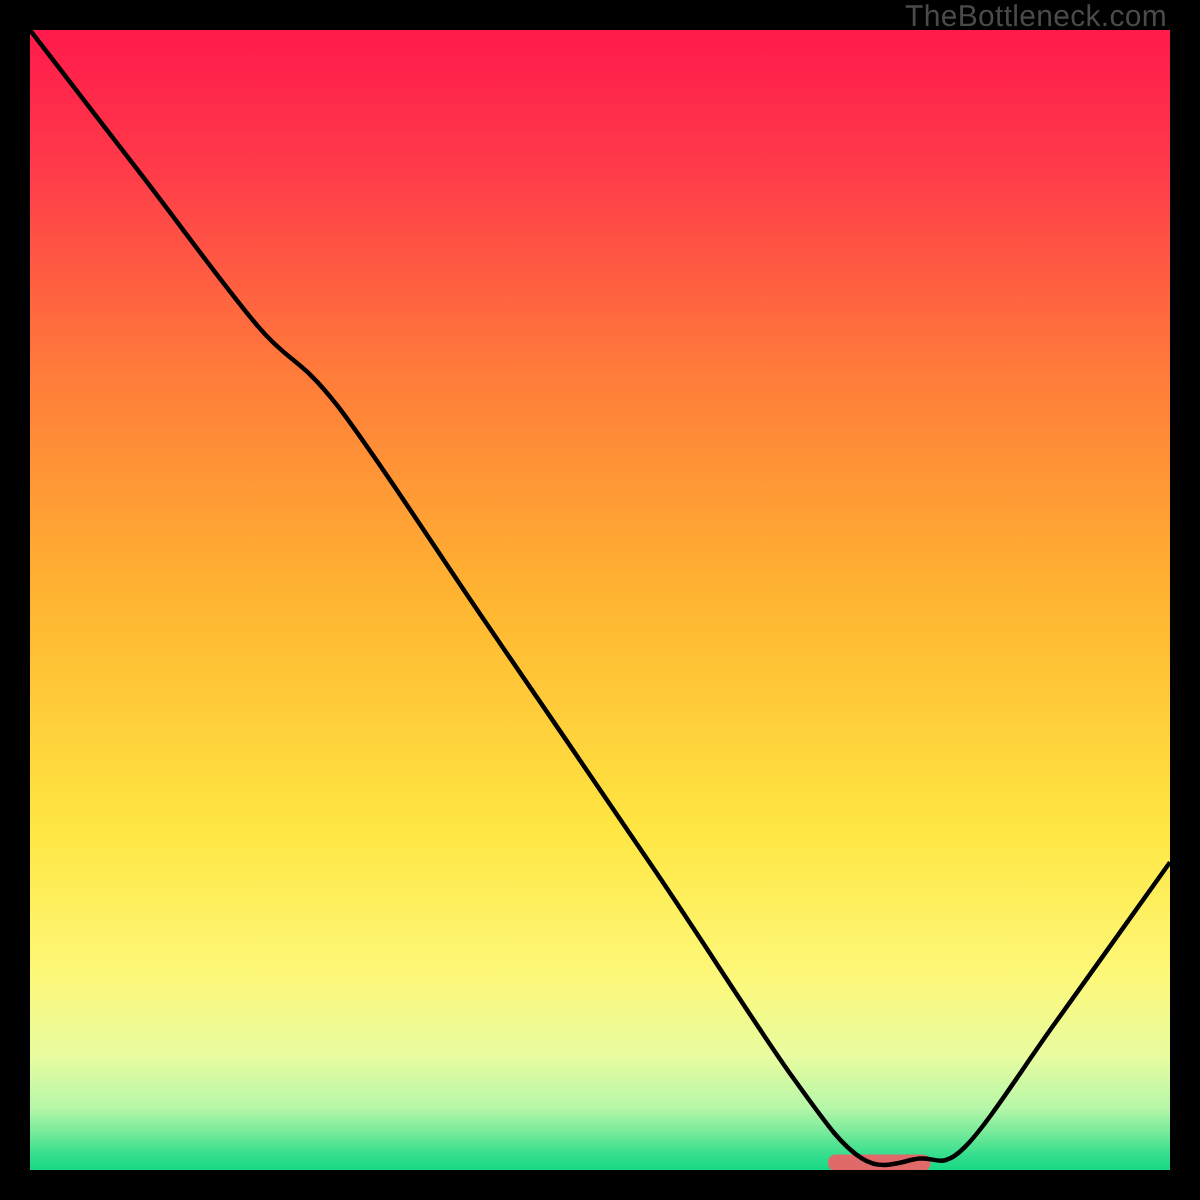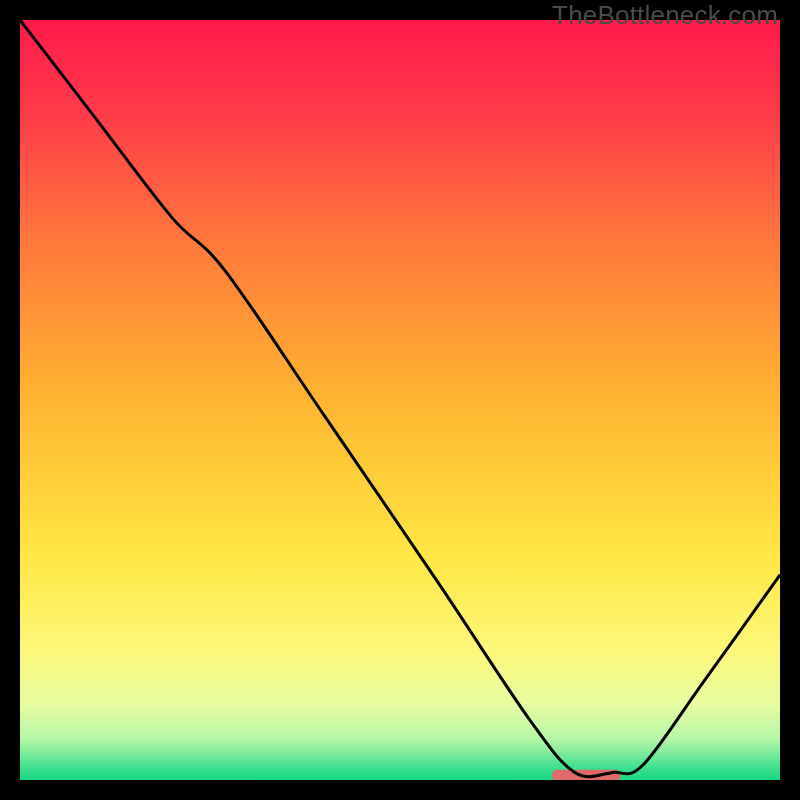--- a/index.html
+++ b/index.html
@@ -22,21 +22,21 @@
     left: 20px;
     top: 20px;
     width: 760px;
     height: 760px;
     overflow: hidden;
   }
   .watermark {
     position: absolute;
     top: 0px;
     right: 22px;
-    font-size: 26px;
+    font-size: 20px;
     font-weight: 500;
     color: #4a4a4a;
     letter-spacing: 0.2px;
     z-index: 10;
     text-align: center;
   }
   svg { display: block; }
 </style>
 </head>
 <body>

